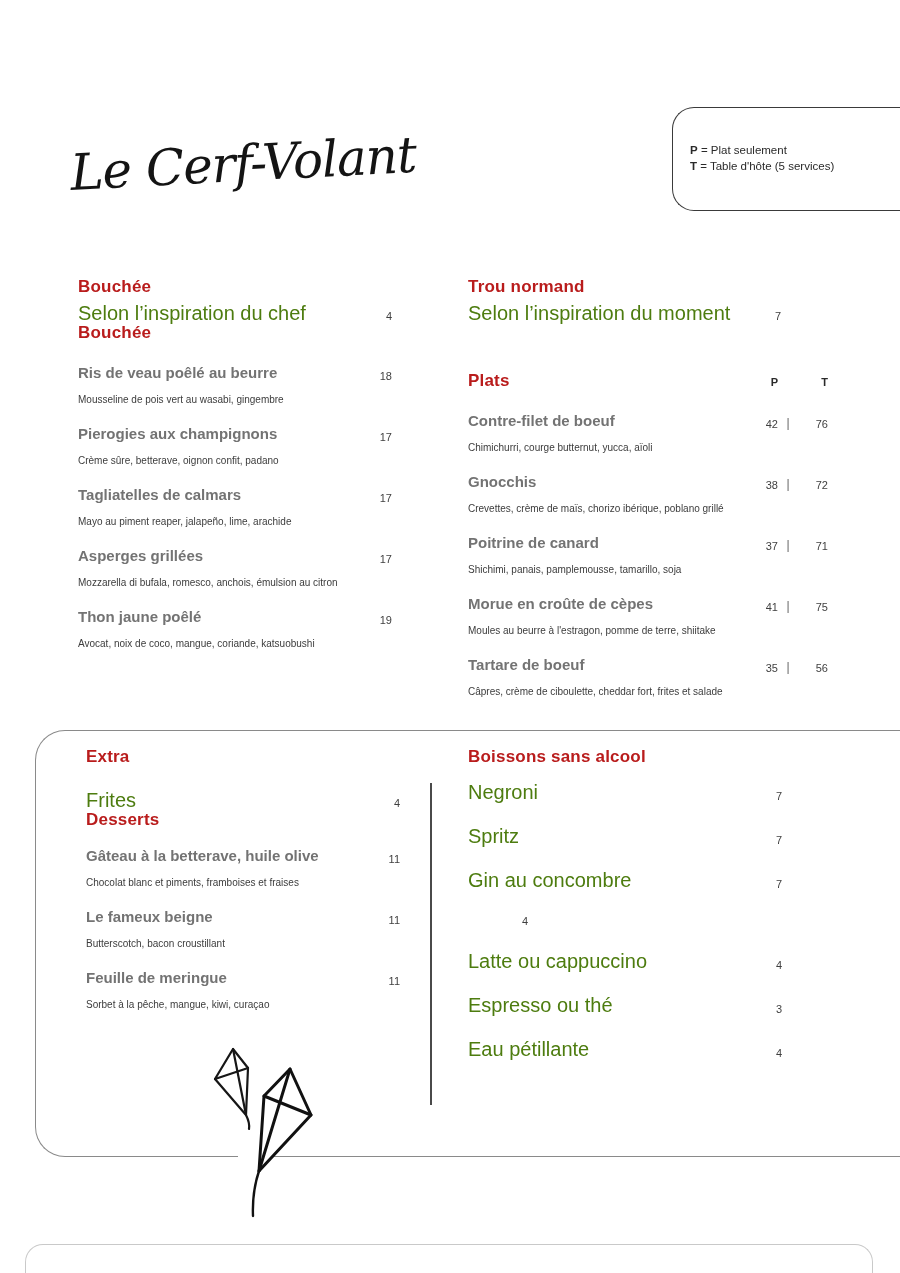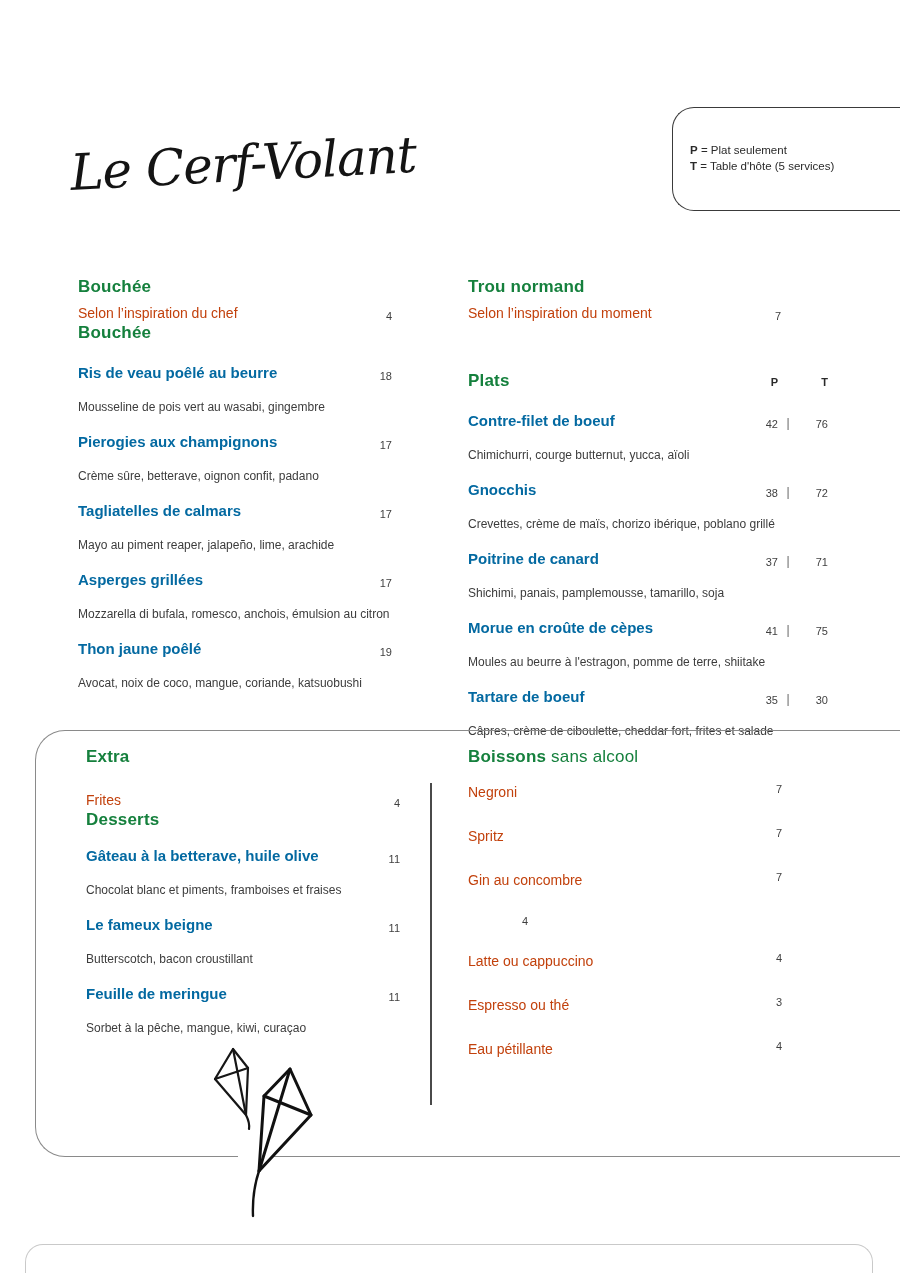--- a/index.html
+++ b/index.html
@@ -19,45 +19,45 @@
     position:absolute;left:672px;top:107px;width:260px;height:104px;
     border:1.5px solid #3a3a3a;border-right:none;border-radius:22px 0 0 22px;
     box-sizing:border-box;padding:34px 0 0 17px;
   }
   .legend-line{font-size:11.5px;line-height:16px;color:#2a2a2a;}
   .legend-line b{font-weight:bold;}
   
   .col{position:absolute;top:276px;}
   .col-left{left:78px;width:318px;}
   .col-right{left:468px;width:360px;}
-  h2.section-title{margin:0;font-size:17px;font-weight:bold;line-height:21px;color:#15803d;letter-spacing:0.2px;}
+  h2.section-title{margin:0;font-size:17px;font-weight:bold;line-height:21px;color:#b91c1c;letter-spacing:0.2px;}
   .row{display:flex;align-items:flex-end;}
-  .plain-name{font-size:14px;line-height:18px;font-weight:normal;color:#c2410c;flex:1;}
-  .item-name{font-size:15px;line-height:19px;font-weight:bold;color:#0369a1;flex:1;}
+  .plain-name{font-size:20px;line-height:18px;font-weight:normal;color:#4d7c0f;flex:1;}
+  .item-name{font-size:15px;line-height:19px;font-weight:bold;color:#737373;flex:1;}
   .price{font-size:11px;color:#3f3f3f;}
   .price-single{width:60px;text-align:right;padding-right:4px;}
   .pp,.pt{width:30px;text-align:right;}
   .pbar{width:20px;text-align:center;color:#666;font-size:12px;}
   .col-label{font-size:11px;font-weight:bold;color:#2a2a2a;margin-bottom:3px;}
   .tn-price{width:80px;text-align:right;padding-right:47px;box-sizing:border-box;}
   .menu-item{margin-bottom:18px;}
-  .item-desc{font-size:12px;line-height:13px;color:#3c3c3c;margin-top:19px;}
+  .item-desc{font-size:10px;line-height:13px;color:#3c3c3c;margin-top:11px;}
   .mt-title{margin-top:48px;}
   .mt-first{margin-top:20px;}
   .mt-sub{margin-top:7px;}
   
   .bottom-box{
     position:absolute;left:35px;top:730px;width:900px;height:427px;
     border:1px solid #8a8a8a;border-right:none;border-radius:30px 0 0 30px;box-sizing:border-box;
   }
   .v-divider{position:absolute;left:430px;top:783px;width:1.5px;height:322px;background:#4a4a4a;}
   .col-extra{position:absolute;left:86px;top:746px;width:318px;}
   .col-drinks{position:absolute;left:468px;top:746px;width:318px;}
-  .drinks-title .rest{font-weight:normal;}
-  .drink-row{display:flex;align-items:flex-start;margin-bottom:25px;}
+  .drinks-title .rest{font-weight:bold;}
+  .drink-row{display:flex;align-items:flex-end;margin-bottom:25px;}
   .drink-row .plain-name{line-height:19px;}
   .drinks-list{margin-top:16px;}
   .mt-desserts-first{margin-top:16px;}
   
   .kites{position:absolute;left:182px;top:1042px;}
   
   .next-box{
     position:absolute;left:25px;top:1244px;width:848px;height:40px;
     border:1px solid #c9c9c9;border-bottom:none;border-radius:18px 18px 0 0;box-sizing:border-box;
   }
@@ -172,21 +172,21 @@
       <span class="price pbar">|</span>
       <span class="price pt">75</span>
     </div>
     <div class="item-desc">Moules au beurre à l'estragon, pomme de terre, shiitake</div>
   </div>
   <div class="menu-item">
     <div class="row">
       <span class="item-name">Tartare de boeuf</span>
       <span class="price pp">35</span>
       <span class="price pbar">|</span>
-      <span class="price pt">30</span>
+      <span class="price pt">56</span>
     </div>
     <div class="item-desc">Câpres, crème de ciboulette, cheddar fort, frites et salade</div>
   </div>
 </div>
 
 <div class="bottom-box"></div>
 <div class="v-divider"></div>
 
 <div class="col-extra">
   <h2 class="section-title">Extra</h2>

